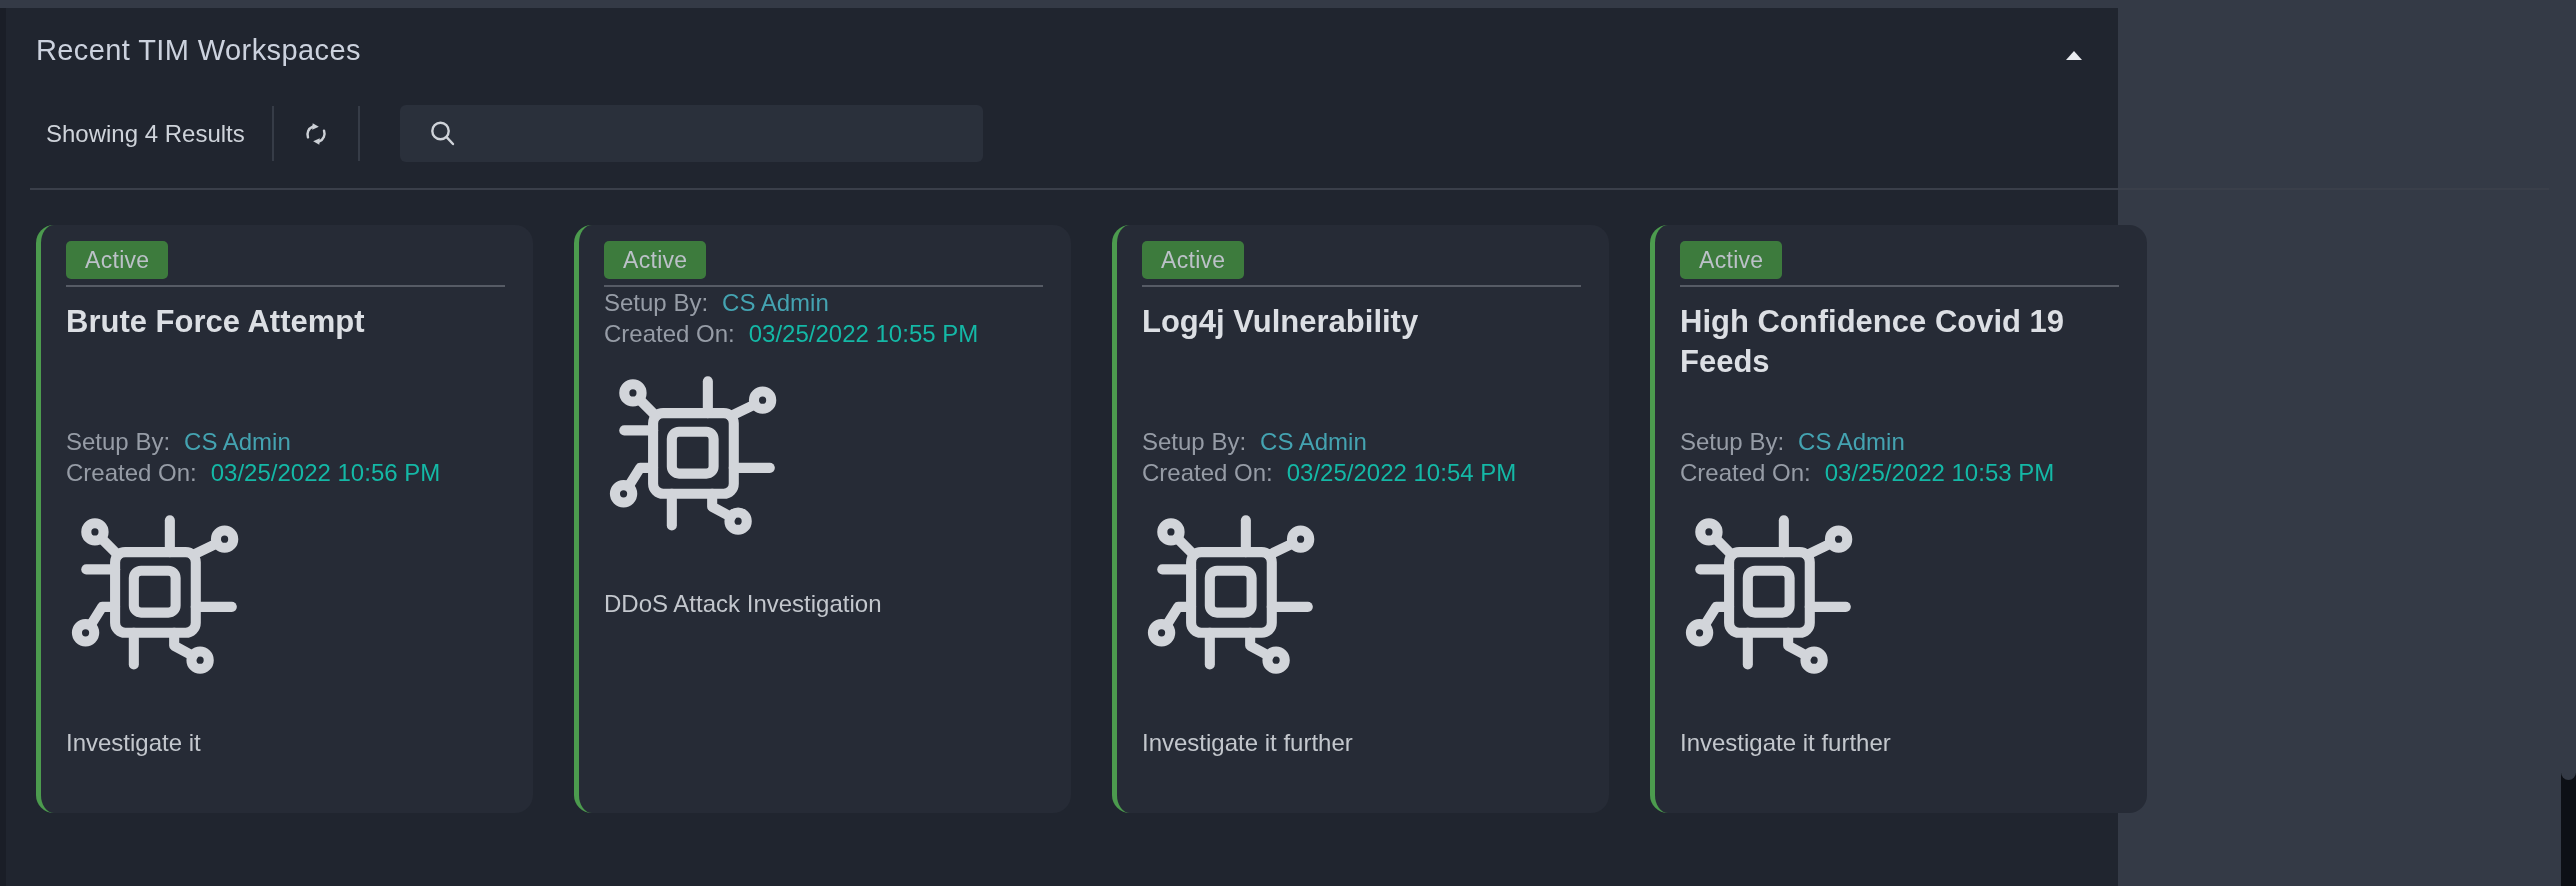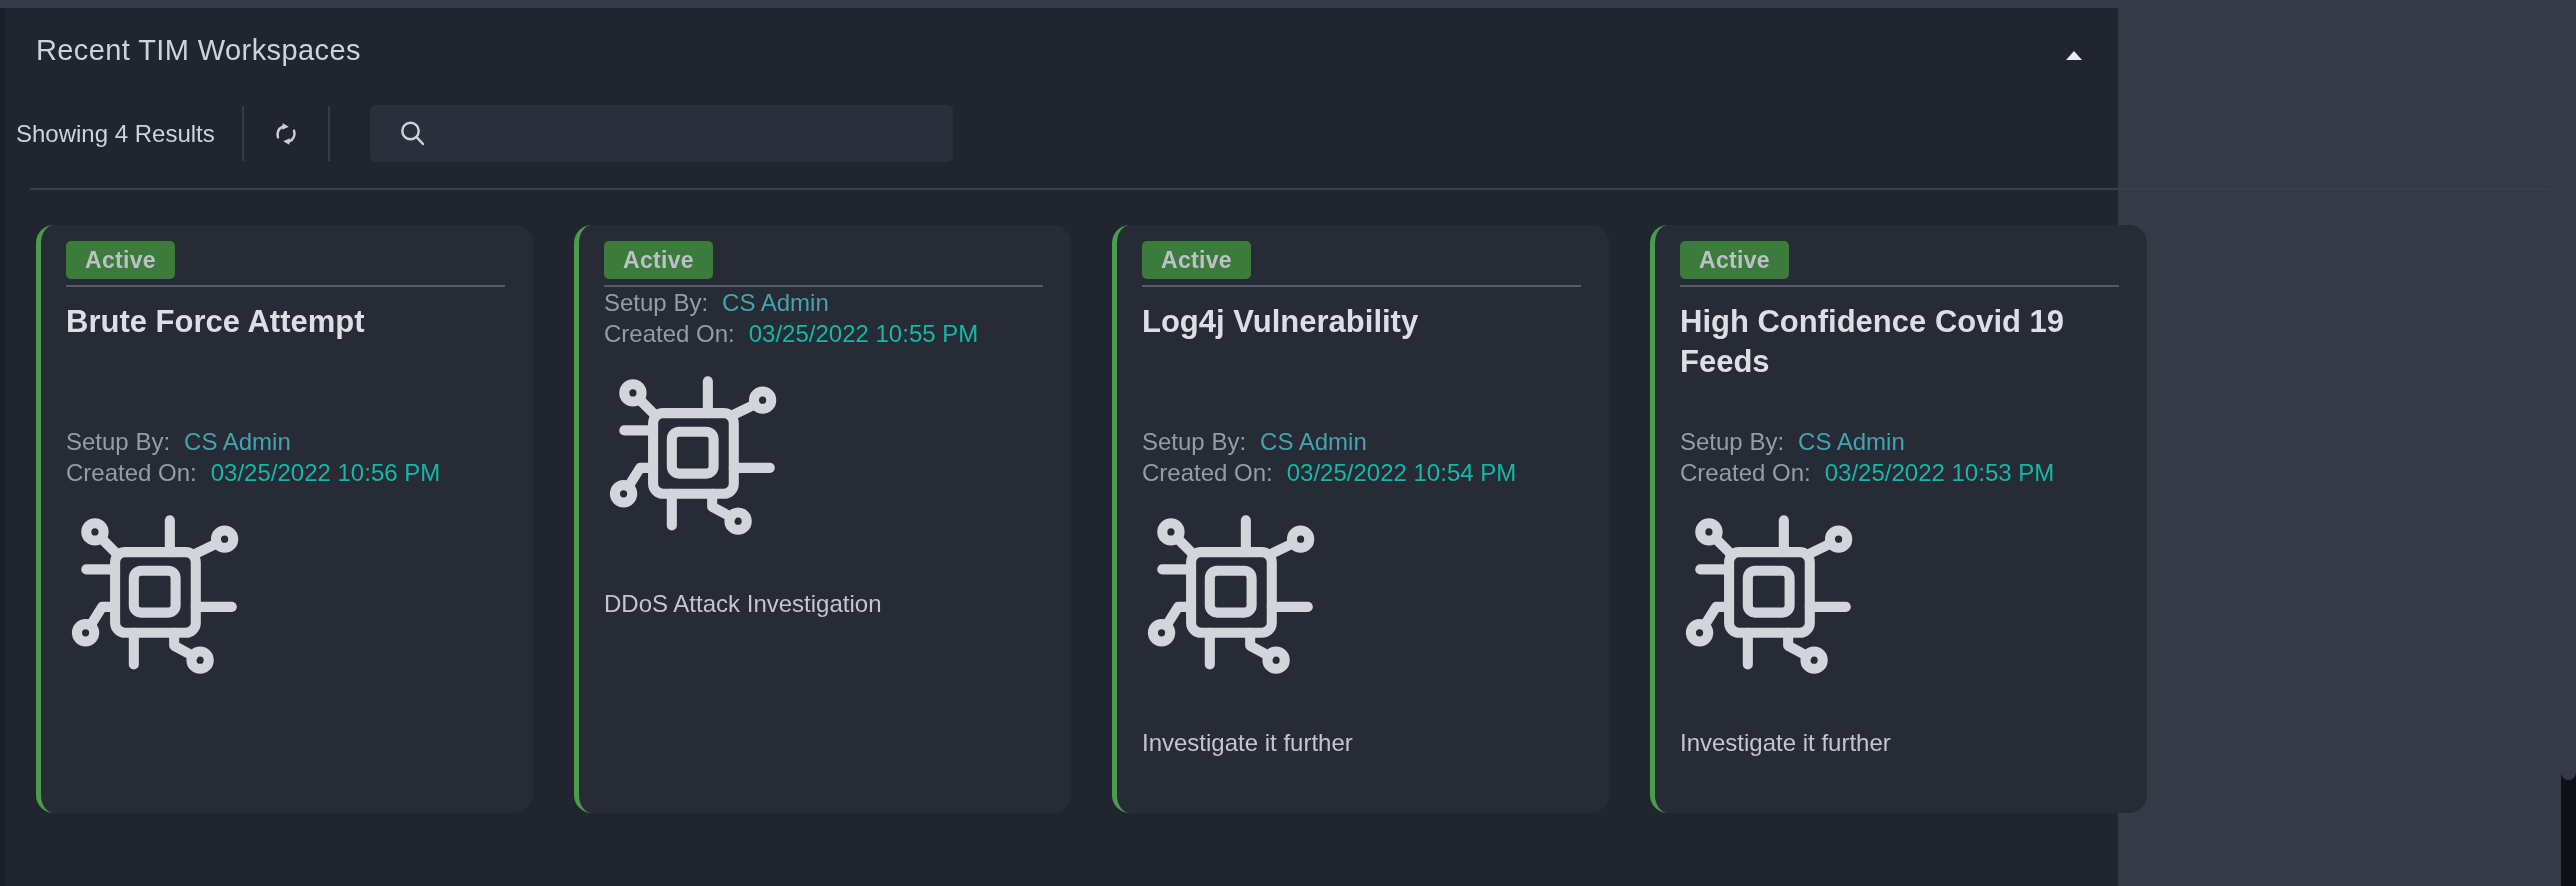--- a/index.html
+++ b/index.html
@@ -22,21 +22,21 @@
     position:absolute; right:24px; top:32px; width:40px; height:30px;
     background:transparent; border:none; cursor:pointer;
     display:flex; align-items:center; justify-content:center;
   }
   .caret-up {
     width:0; height:0;
     border-left:8px solid transparent; border-right:8px solid transparent;
     border-bottom:9px solid #e9ecf0;
   }
   
-  .toolbar { position:absolute; left:16px; top:96px; height:59px; display:flex; align-items:center; }
+  .toolbar { position:absolute; left:46px; top:96px; height:59px; display:flex; align-items:center; }
   .results { font-size:24px; color:#ced3da; margin-right:27px; white-space:nowrap; }
   .vdiv { width:2px; height:55px; background:#363c47; }
   .refresh-btn {
     width:84px; height:57px; background:transparent; border:none; cursor:pointer;
     display:flex; align-items:center; justify-content:center;
   }
   .search-box {
     margin-left:40px; width:583px; height:57px; background:#2a303b; border-radius:6px;
     display:flex; align-items:center; padding:0 24px 0 26px; box-sizing:border-box;
   }
@@ -51,21 +51,21 @@
     position:absolute; left:36px; top:217px;
     display:grid; grid-template-columns:repeat(4,497px); gap:41px;
   }
   .card {
     position:relative; height:588px; box-sizing:border-box;
     background:#262b36; border-radius:18px; border-left:5px solid #4c9b4e;
     padding:16px 28px 24px 25px; cursor:pointer;
   }
   .badge {
     display:inline-block; background:#3d7b3d; color:#bcc1c8;
-    font-size:23px; font-weight:700; line-height:24px;
+    font-size:23px; font-weight:400; line-height:24px;
     padding:7px 19px; border-radius:5px; letter-spacing:0.3px;
   }
   .badge-divider { height:2px; background:#565b65; margin-top:6px; }
   .card-title {
     margin-top:15px; height:124px; overflow:hidden;
     font-size:31px; font-weight:700; line-height:40px; color:#dcdfe4;
   }
   .meta-line { font-size:24px; line-height:31px; color:#969ca6; white-space:nowrap; }
   .meta-link { color:#44a3b1; margin-left:14px; text-decoration:none; cursor:pointer; }
   .meta-value { color:#14b8a6; margin-left:14px; }
@@ -138,20 +138,21 @@
               <path d="M88,34 L104.5,26"></path>
             <path d="M14,44 H34"></path>
             <path d="M90,70 H115"></path>
             <path d="M34,70 H25 L17.5,82"></path>
               <circle cx="13.5" cy="88" r="6"></circle>
             <path d="M47,88 V110"></path>
             <path d="M75,88 V97 L88,104"></path>
               <circle cx="93" cy="107" r="6"></circle>
           </g>
         </svg>
+        <div class="card-desc">Investigate it</div>
       </div>
 
       <div class="card">
         <span class="badge">Active</span>
         <div class="badge-divider"></div>
         <div class="meta-line">
           <span>Setup By:</span><a class="meta-link">CS Admin</a>
         </div>
         <div class="meta-line">
           <span>Created On:</span><span class="meta-value">03/25/2022 10:55 PM</span>

